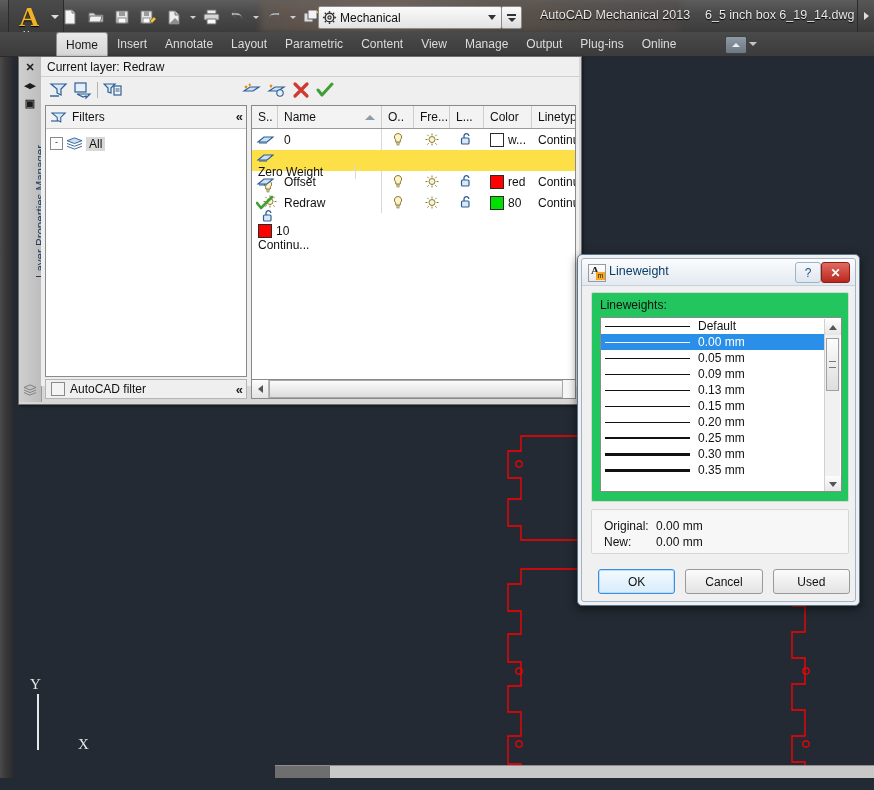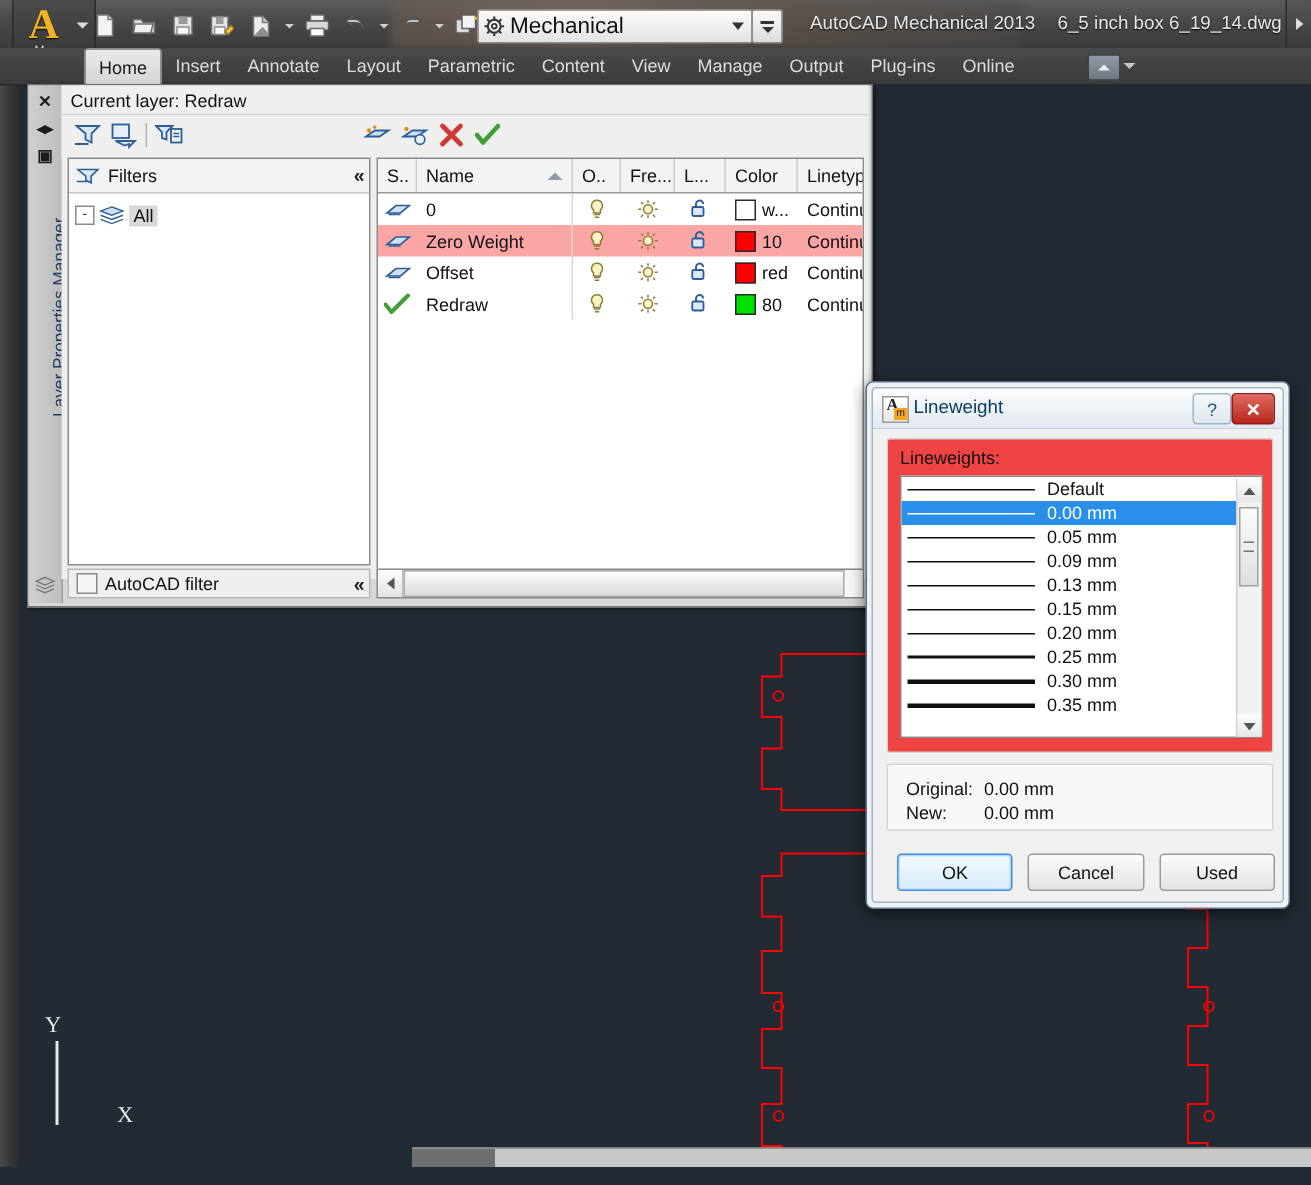--- a/index.html
+++ b/index.html
@@ -47,21 +47,21 @@
   .qarw{width:9px;height:24px;display:flex;align-items:center;justify-content:center;cursor:pointer;}
   .qarw i{border-left:3px solid transparent;border-right:3px solid transparent;border-top:3px solid #cfcfcf;display:block;}
 
   .ws-combo{
     position:absolute;left:318px;top:6px;width:182px;height:21px;
     background:linear-gradient(180deg,#fbfbfb,#e3e3e3);
     border:1px solid #8b8b8b;border-radius:2px;
     display:flex;align-items:center;cursor:pointer;
   }
   .ws-combo .gear{margin-left:3px;width:15px;height:15px;}
-  .ws-combo .lbl{margin-left:3px;font-size:15px;color:#111;}
+  .ws-combo .lbl{margin-left:3px;font-size:12px;color:#111;}
   .ws-combo .dn{position:absolute;right:5px;top:8px;
     border-left:4px solid transparent;border-right:4px solid transparent;border-top:5px solid #333;}
   .ws-extra{
     position:absolute;left:501px;top:6px;width:19px;height:21px;
     background:linear-gradient(180deg,#fbfbfb,#dcdcdc);
     border:1px solid #8b8b8b;border-radius:2px;cursor:pointer;
     display:flex;flex-direction:column;align-items:center;justify-content:center;gap:2px;
   }
   .ws-extra i{width:9px;height:2px;background:#333;display:block;}
   .ws-extra i.t{border-left:4px solid transparent;border-right:4px solid transparent;
@@ -178,21 +178,21 @@
   .ghead{display:flex;height:23px;background:#f3f3f3;
     border-bottom:1px solid #9a9a9a;box-sizing:border-box;}
   .gh{
     display:flex;align-items:center;font-size:12px;color:#111;
     border-right:1px solid #cdcdcd;box-sizing:border-box;padding-left:6px;
     position:relative;cursor:pointer;white-space:nowrap;overflow:hidden;
   }
   .gh .sortarw{position:absolute;right:6px;top:9px;
     border-left:5px solid transparent;border-right:5px solid transparent;border-bottom:5px solid #8e9bab;}
   .grow{display:flex;height:21px;align-items:stretch;}
-  .grow.alt{background:#fca5a5;}
+  .grow.alt{background:#fde047;flex-direction:column;}
   .gc{display:flex;align-items:center;font-size:12px;color:#111;
      box-sizing:border-box;padding-left:6px;overflow:hidden;white-space:nowrap;}
   .gc.vsep{border-right:1px solid #d9d9d9;}
   .swatch{width:12px;height:12px;border:1px solid #2a2a2a;margin-right:4px;flex:none;}
 
   .ghscroll{position:absolute;left:210px;top:322px;width:325px;height:20px;
     background:#eee;border:1px solid #8a8a8a;box-sizing:border-box;display:flex;align-items:center;}
   .ghscroll .arwbox{width:16px;height:18px;display:flex;align-items:center;justify-content:center;
     background:linear-gradient(180deg,#fdfdfd,#e3e3e3);border-right:1px solid #b9b9b9;cursor:pointer;}
   .ghscroll .arwbox i{border-top:4px solid transparent;border-bottom:4px solid transparent;
@@ -226,21 +226,21 @@
      color:#222;font-size:7px;text-align:center;line-height:8px;}
   .dlg-title{position:absolute;left:27px;top:5px;font-size:12.5px;color:#0b3d66;}
   .dlg-help{position:absolute;right:34px;top:3px;width:24px;height:19px;
     background:linear-gradient(180deg,#f5f8fb,#dfe7ee);border:1px solid #9fb4c6;border-radius:3px;
     display:flex;align-items:center;justify-content:center;font-size:12px;color:#23527c;cursor:pointer;}
   .dlg-close{position:absolute;right:5px;top:3px;width:27px;height:19px;
     background:linear-gradient(180deg,#e06a62,#b8271c);border:1px solid #8e1d14;border-radius:3px;
     display:flex;align-items:center;justify-content:center;color:#fff;font-size:12px;font-weight:bold;cursor:pointer;}
 
   .dlg-group{position:absolute;left:9px;top:33px;width:258px;height:210px;
-    border:1px solid #d6d6d6;background:#ef4444;border-radius:2px;box-sizing:border-box;}
+    border:1px solid #d6d6d6;background:#22c55e;border-radius:2px;box-sizing:border-box;}
   .lw-label{position:absolute;left:8px;top:5px;font-size:12px;color:#111;}
   .lw-list{
     position:absolute;left:8px;top:24px;width:242px;height:175px;
     background:#fff;border:1px solid #8a8a8a;box-sizing:border-box;overflow:hidden;
   }
   .lw-item{height:16px;display:flex;align-items:center;padding-left:4px;cursor:pointer;font-size:12px;color:#111;}
   .lw-item.sel{background:#2a8fe8;color:#fff;}
   .lw-item .ln{width:85px;margin-right:8px;flex:none;}
   .lw-item .ln i{display:block;width:85px;background:#111;}
   .lw-item.sel .ln i{background:#fff;}

